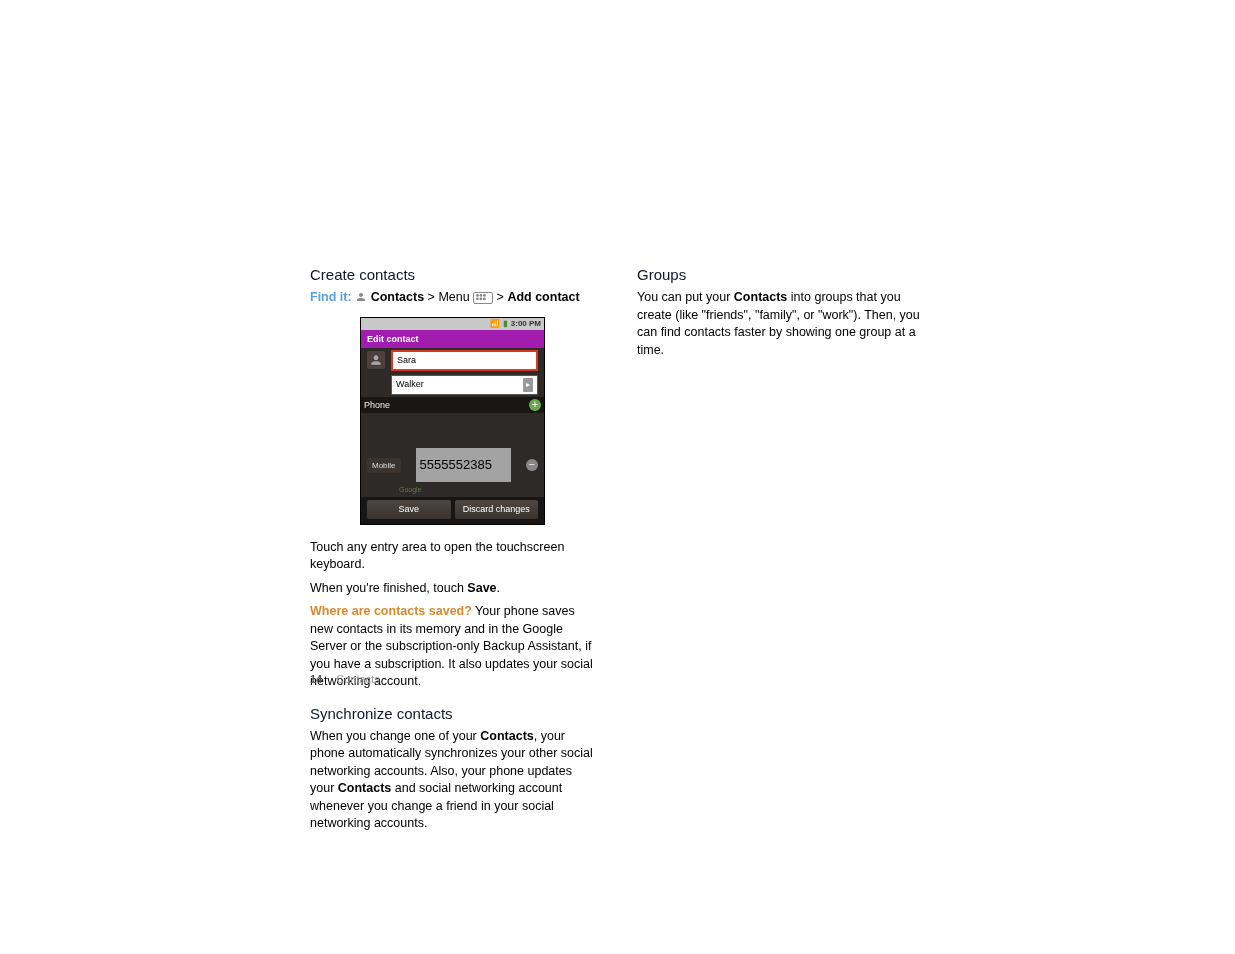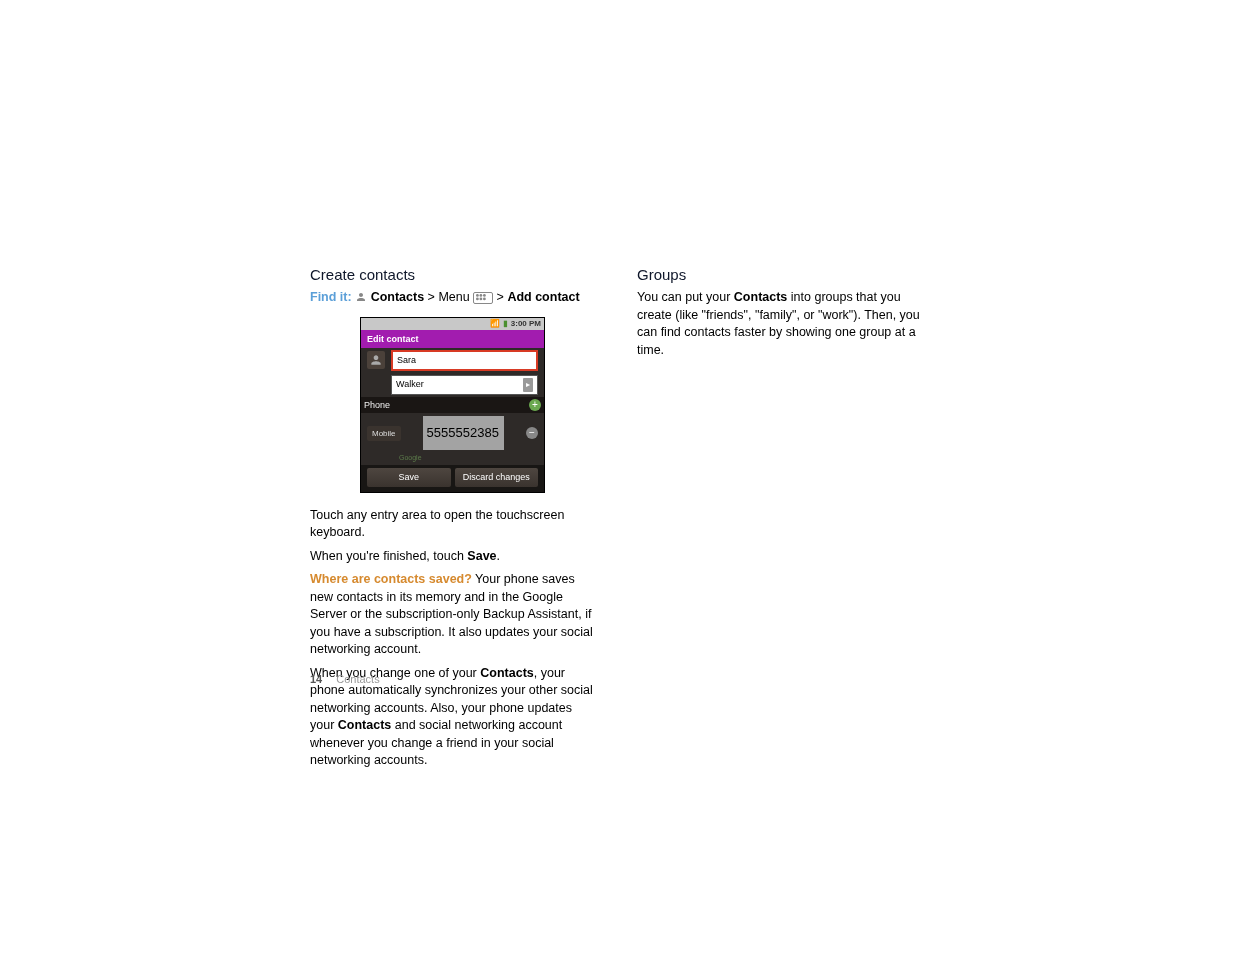--- a/index.html
+++ b/index.html
@@ -134,21 +134,22 @@
     padding: 2px 3px;
     font-size: 9px;
     display: flex;
     justify-content: space-between;
     align-items: center;
   }
   .phone-row {
     display: flex;
     align-items: center;
     padding: 3px 6px;
-    gap: 22px;
+    gap: 15px;
+    margin-top: 32px;
   }
   .mobile-label {
     background: #3a332e;
     color: #ddd;
     padding: 2px 5px;
     font-size: 8px;
     border-radius: 2px;
   }
   .phone-field {
     flex: 1;
@@ -282,20 +283,21 @@
       <p class="body-text">Touch any entry area to open the touchscreen keyboard.</p>
 
       <p class="body-text">
         <span>When you're finished, touch </span><span class="find-it-bold">Save</span><span>.</span>
       </p>
 
       <p class="body-text">
         <span class="orange-question">Where are contacts saved?</span><span> Your phone saves new contacts in its memory and in the Google Server or the subscription-only Backup Assistant, if you have a subscription. It also updates your social networking account.</span>
       </p>
 
+      <h2 class="section-title" style="margin-top:12px;">Synchronize contacts</h2>
 
       <p class="body-text">
         <span>When you change one of your </span><span class="find-it-bold">Contacts</span><span>, your phone automatically synchronizes your other social networking accounts. Also, your phone updates your </span><span class="find-it-bold">Contacts</span><span> and social networking account whenever you change a friend in your social networking accounts.</span>
       </p>
     </div>
 
     <div class="column">
       <h2 class="section-title">Groups</h2>
 
 

